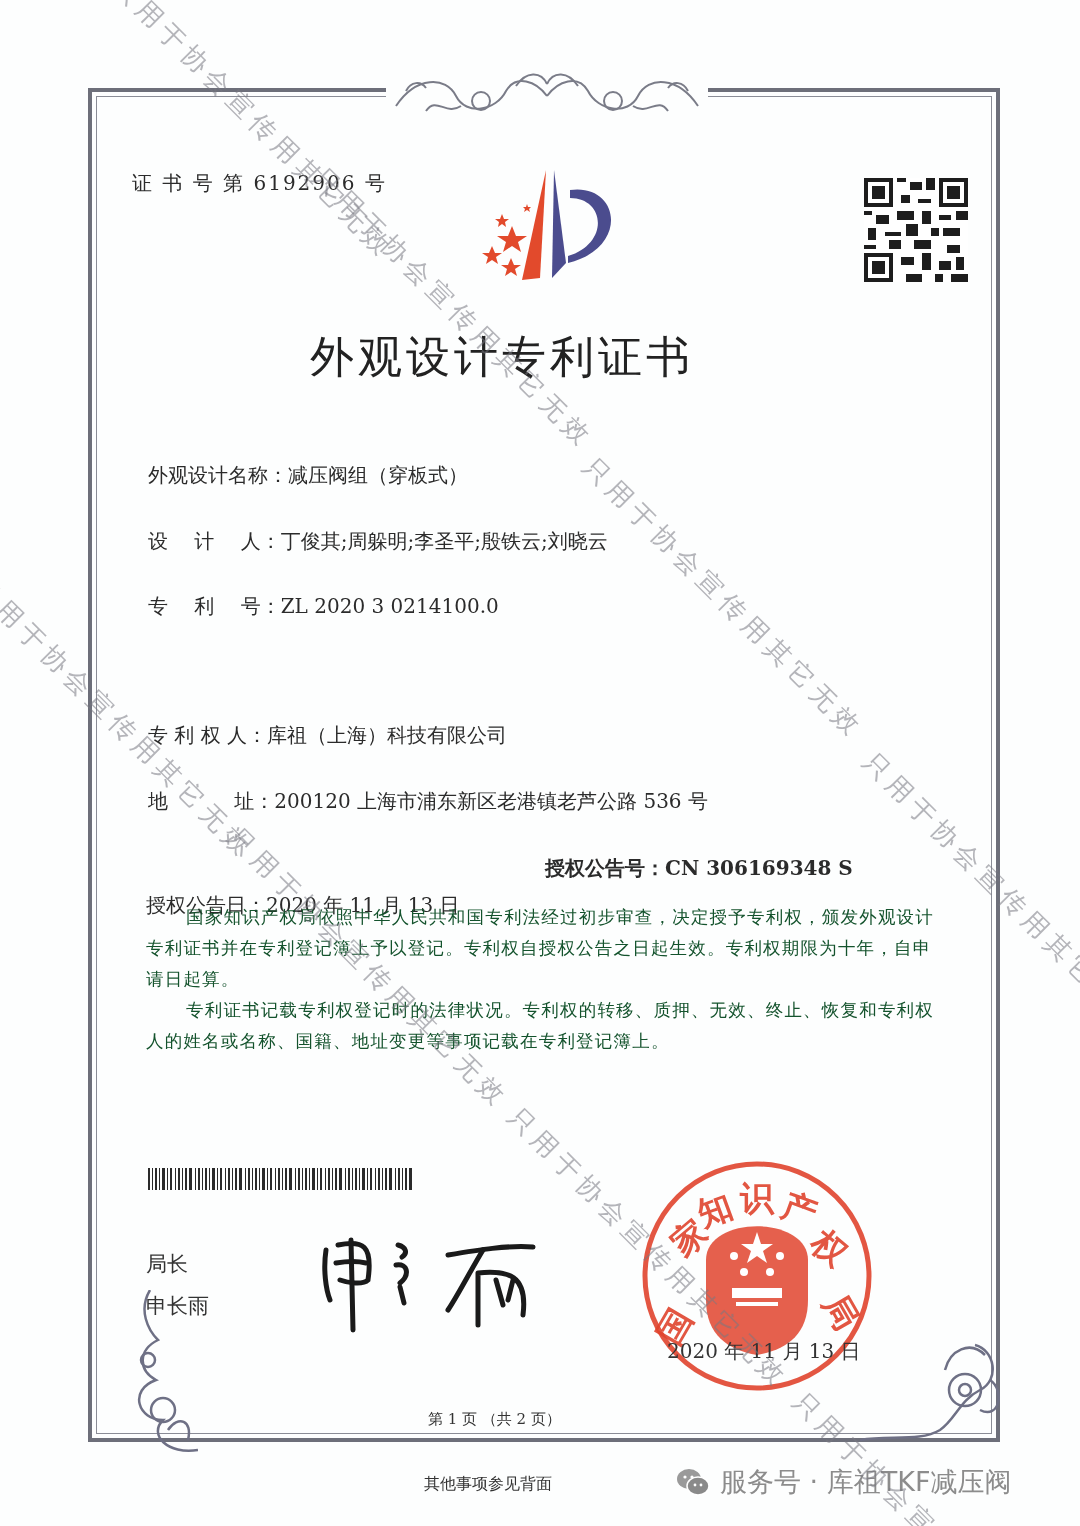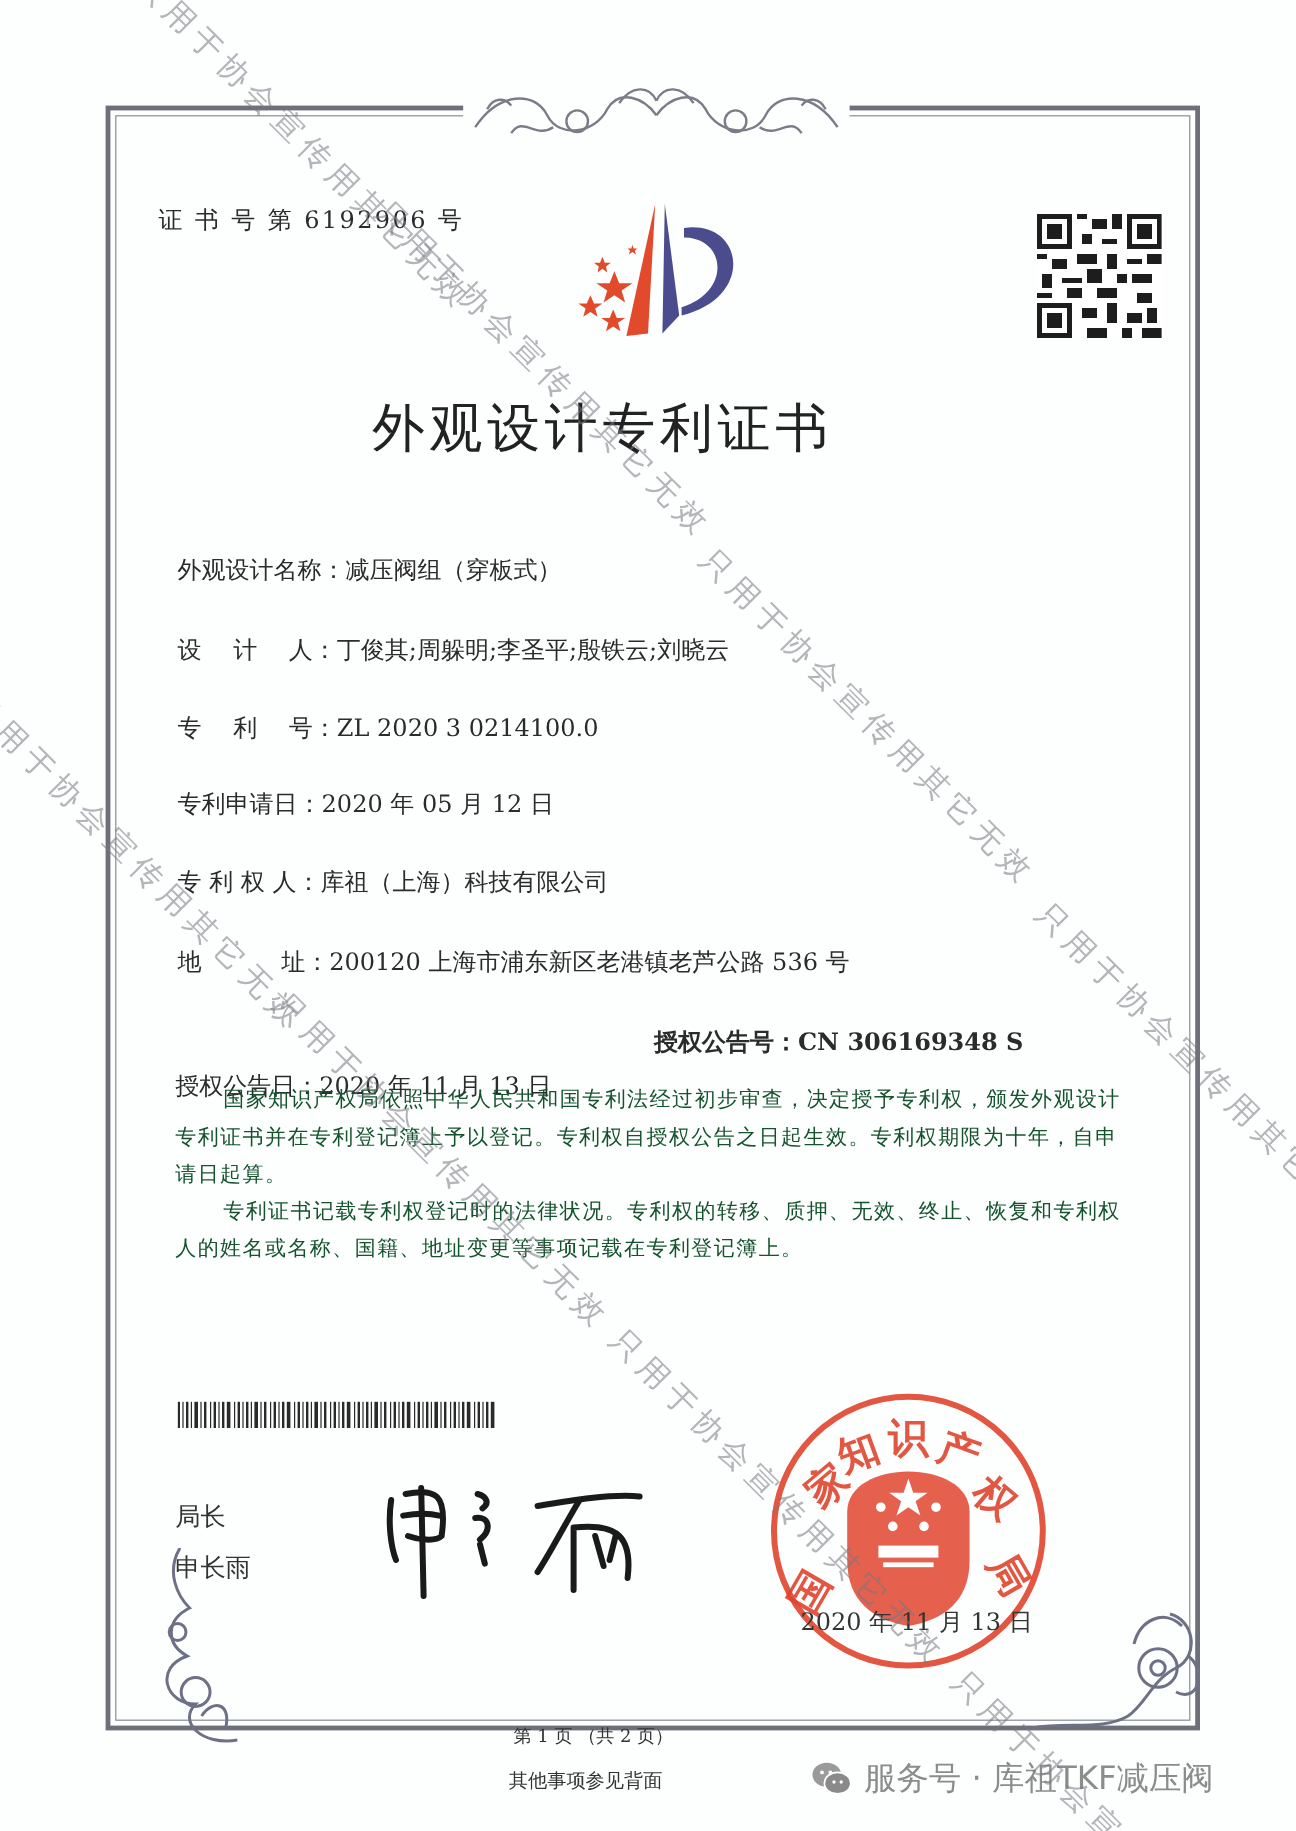--- a/index.html
+++ b/index.html
@@ -20,21 +20,21 @@
   .row{font-size:20px;left:148px;}
   .row .lbl{display:inline-block;}
   .row .val{display:inline-block;}
   .body-text{left:146px;font-size:17.5px;line-height:31px;width:800px;white-space:normal;letter-spacing:1.2px;color:#14532d;}
   .indent{text-indent:40px;display:block;}
   .barcode{left:148px;top:1168px;width:266px;height:22px;}
   .director{left:146px;font-size:21px;font-family:Liberation Mono, monospace;color:#333;}
   .signature{left:318px;top:1225px;width:230px;height:110px;}
   .seal{left:636px;top:1160px;width:242px;height:232px;}
   .seal-date{left:667px;top:1338px;font-size:20px;color:#333;}
-  .page-no{left:428px;top:1410px;font-size:15px;color:#333;margin-top:28px;}
+  .page-no{left:428px;top:1410px;font-size:15px;color:#333;}
   .other{left:424px;top:1474px;font-size:16px;color:#333;}
   .wechat{left:676px;top:1464px;font-size:27px;color:#8c8c8c;font-family:"DejaVu Sans","Liberation Sans",sans-serif;display:flex;align-items:center;gap:10px;}
   .wechat-icon{width:34px;height:30px;}
   .watermark{position:absolute;font-size:26px;color:rgba(120,120,130,0.55);font-family:"DejaVu Sans","Liberation Sans",sans-serif;
              transform-origin:0 0;transform:rotate(45deg);letter-spacing:6px;white-space:nowrap;}
 </style>
 </head>
 <body>
 
 <div class="page">
@@ -140,23 +140,20 @@
   <div class="abs title">外观设计专利证书</div>
 
   <div class="abs row" style="top:462px;">
     <span class="lbl">外观设计名称：</span><span class="val">减压阀组（穿板式）</span>
   </div>
   <div class="abs row" style="top:528px;">
     <span class="lbl">设　 计　 人：</span><span class="val">丁俊其;周躲明;李圣平;殷铁云;刘晓云</span>
   </div>
   <div class="abs row" style="top:593px;">
     <span class="lbl">专　 利　 号：</span><span class="val">ZL 2020 3 0214100.0</span>
-  </div>
-  <div class="abs row" style="top:657px;">
-    <span class="lbl">专利申请日：</span><span class="val">2020 年 05 月 12 日</span>
   </div>
   <div class="abs row" style="top:722px;">
     <span class="lbl">专 利 权 人：</span><span class="val">库祖（上海）科技有限公司</span>
   </div>
   <div class="abs row" style="top:788px;">
     <span class="lbl">地　　　 址：</span><span class="val">200120 上海市浦东新区老港镇老芦公路 536 号</span>
   </div>
 
   <div class="abs row" style="top:892px;left:146px;">
     <span>授权公告日：</span><span>2020 年 11 月 13 日</span>

